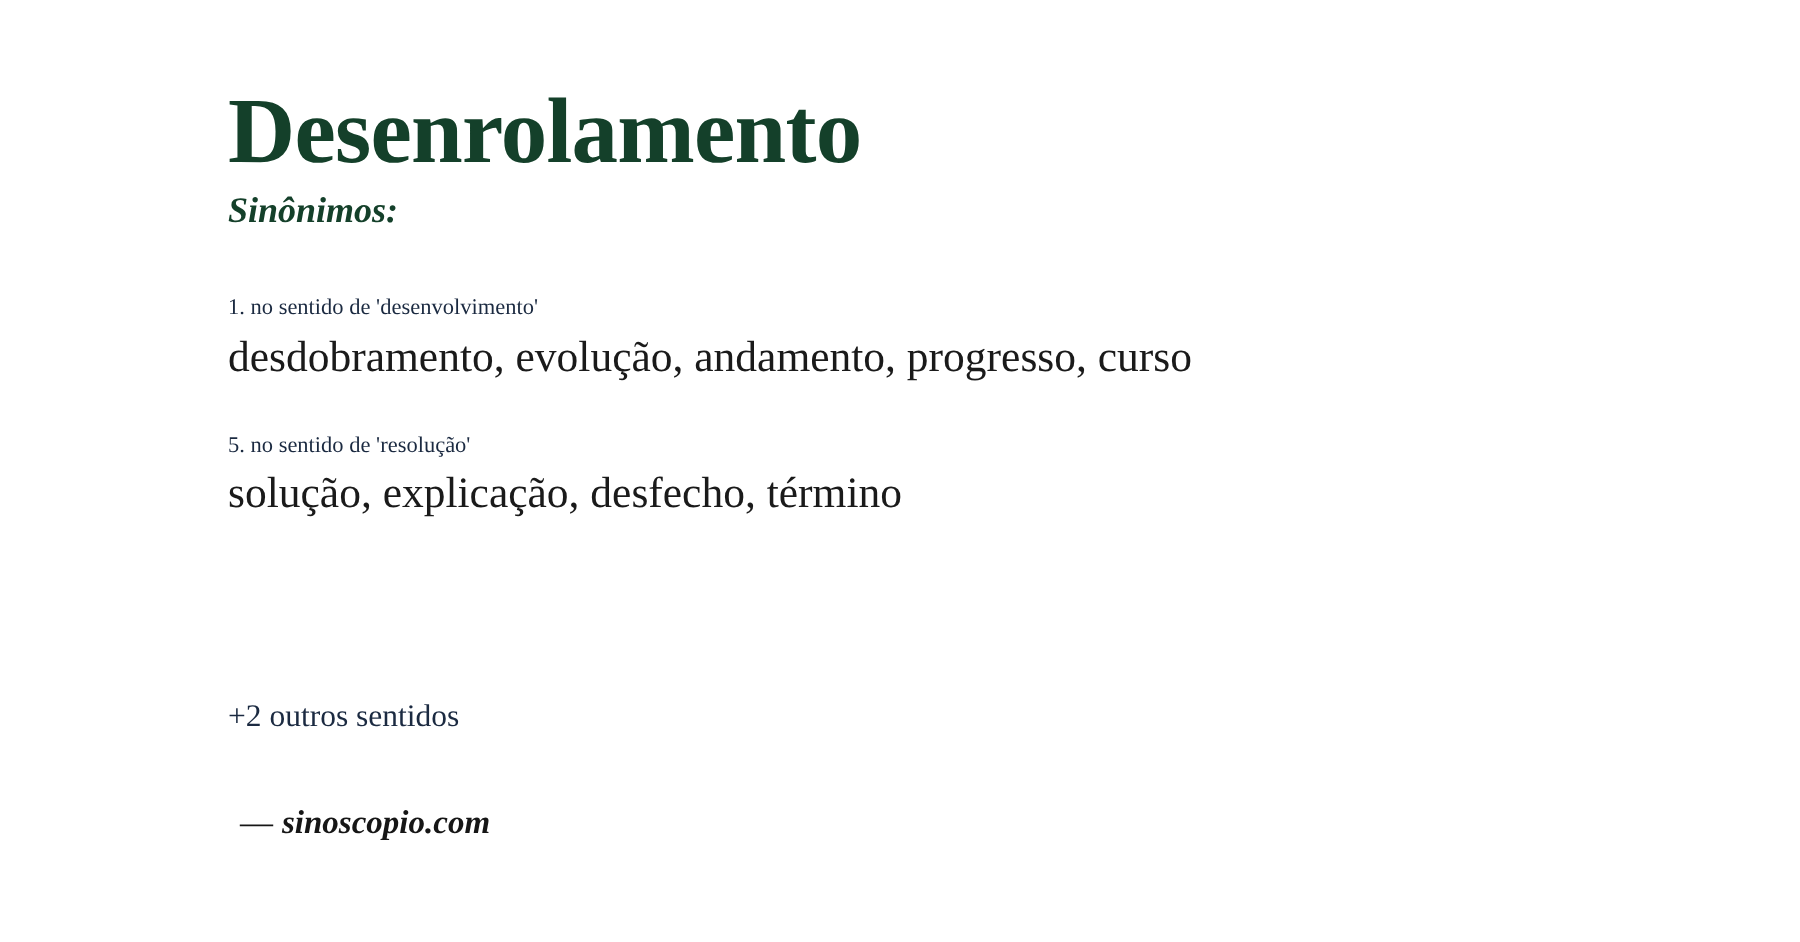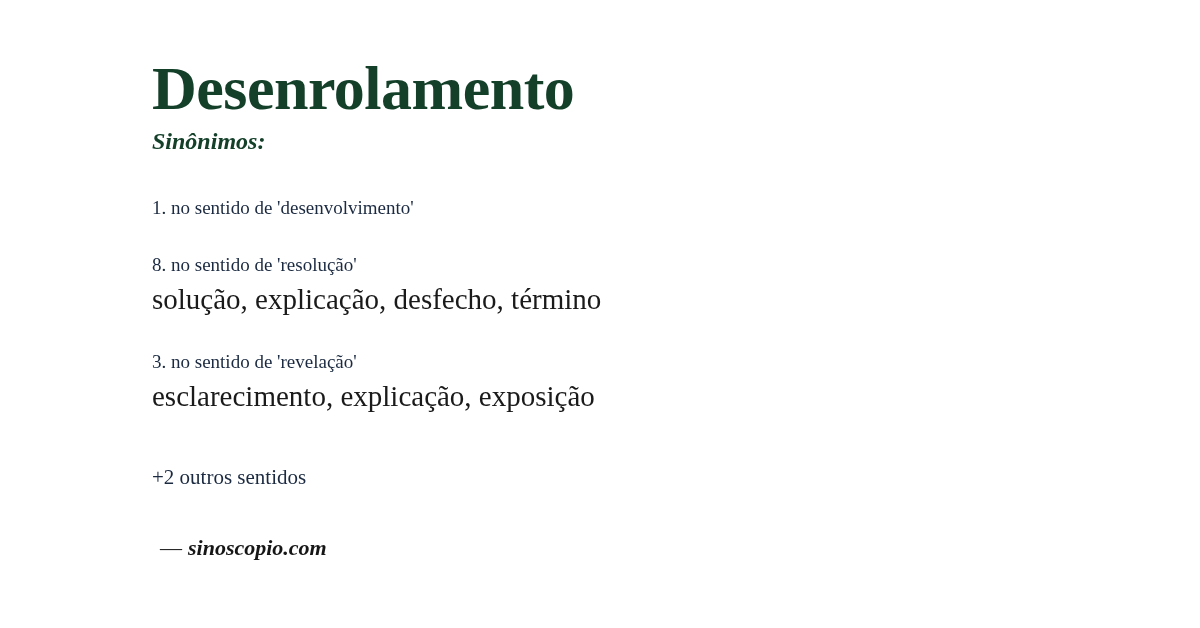--- a/index.html
+++ b/index.html
@@ -67,21 +67,21 @@
   .sense-item {
     margin-bottom: 32px;
   }
   .sense-item:last-child {
     margin-bottom: 0;
   }
 
   .sense-label {
     display: block;
     font-family: "Liberation Serif", "DejaVu Serif", serif;
-    font-size: 19px;
+    font-size: 15px;
     font-weight: 400;
     line-height: 1.3;
     color: #1b2a41;
     white-space: nowrap;
   }
 
   .sense-synonyms {
     display: block;
     margin-top: 5px;
     font-family: "Liberation Serif", "DejaVu Serif", serif;
@@ -131,31 +131,28 @@
 
   <div class="header-block">
     <h1 class="page-title">Desenrolamento</h1>
     <div class="subtitle">Sinônimos:</div>
   </div>
 
   <div class="senses">
 
     <div class="sense-item">
       <span class="sense-label">1. no sentido de 'desenvolvimento'</span>
+      <span class="sense-synonyms">desdobramento, evolução, andamento, progresso, curso</span>
     </div>
 
     <div class="sense-item">
-      <span class="sense-label">8. no sentido de 'resolução'</span>
+      <span class="sense-label">5. no sentido de 'resolução'</span>
       <span class="sense-synonyms">solução, explicação, desfecho, término</span>
     </div>
 
-    <div class="sense-item">
-      <span class="sense-label">3. no sentido de 'revelação'</span>
-      <span class="sense-synonyms">esclarecimento, explicação, exposição</span>
-    </div>
 
   </div>
 
   <div class="more-senses">+2 outros sentidos</div>
 
   <div class="attribution">
     <span class="dash">—</span><span>sinoscopio.com</span>
   </div>
 
 </div>

